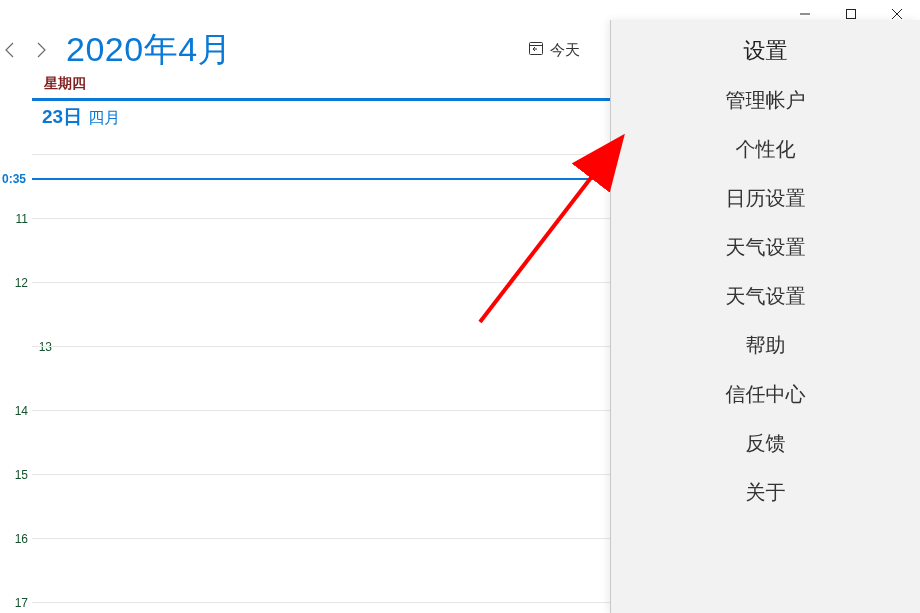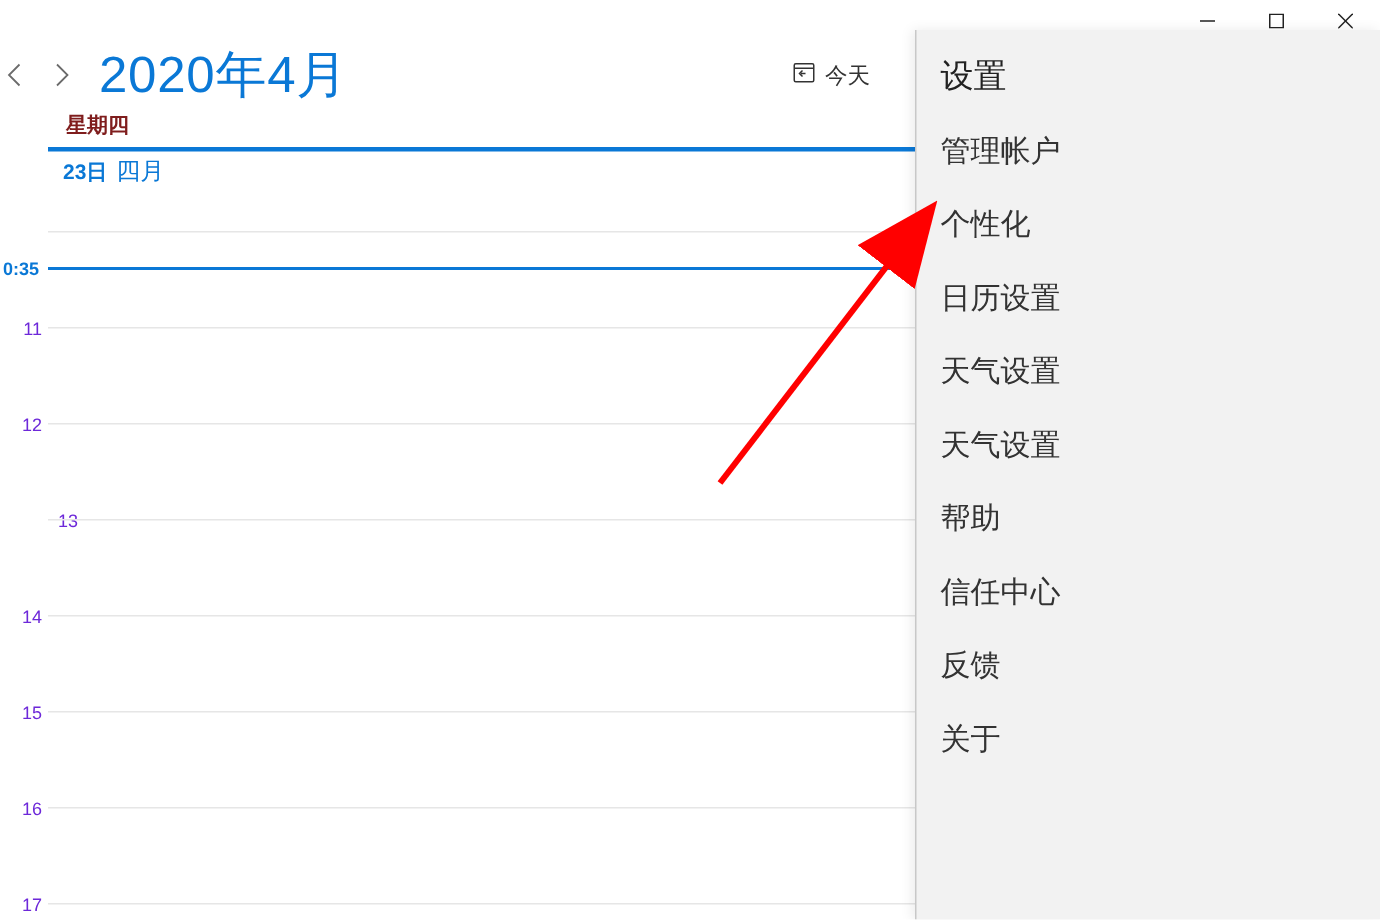--- a/index.html
+++ b/index.html
@@ -19,37 +19,37 @@
     .today-wrap { position: absolute; left: 528px; top: 0; height: 44px; display: flex; align-items: center; gap: 6px; color: #333; }
     .today-wrap .today-label { font-size: 15px; }
 
     
     .dayhdr { position: absolute; top: 75px; left: 32px; right: 0; height: 22px; }
     .dayhdr .wday { font-size: 14px; color: #7f1d1d; font-weight: 600; padding-left: 12px; }
     .dayhdr-rule { position: absolute; top: 98px; left: 32px; right: 0; height: 3px; background: #0a78d6; }
 
     
     .dateinfo { position: absolute; top: 104px; left: 32px; right: 0; height: 36px; display: flex; align-items: baseline; }
-    .dateinfo .day { font-size: 14px; font-weight: 700; color: #0a78d6; padding-left: 10px; }
+    .dateinfo .day { font-size: 19px; font-weight: 700; color: #0a78d6; padding-left: 10px; }
     .dateinfo .mon { font-size: 16px; color: #0a78d6; margin-left: 6px; }
 
     
     .timeline { position: absolute; top: 140px; left: 0; right: 0; bottom: 0; }
     .gutter { position: absolute; top: 0; left: 0; width: 32px; bottom: 0; }
     .grid { position: absolute; top: 0; left: 32px; right: 0; bottom: 0; }
 
-    .hr-label { position: absolute; left: 0; width: 28px; text-align: right; font-size: 12px; color: #6d28d9; }
+    .hr-label { position: absolute; left: 0; width: 28px; text-align: right; font-size: 12px; color: #14532d; }
     .hr-line { position: absolute; left: 0; right: 0; height: 1px; background: #e6e6e6; }
 
     
     .now-bar { position: absolute; left: 0; right: 0; height: 2px; background: #0a78d6; }
     .now-label { position: absolute; left: 0; font-size: 12px; font-weight: 700; color: #0a78d6; background: transparent; padding: 0 2px; }
 
     
-    .settings-panel { position: absolute; top: 20px; right: 0; bottom: 0; width: 310px; background: #f2f2f2; border-left: 1px solid #c8c8c8; box-shadow: -2px 0 8px rgba(0,0,0,0.08); }
+    .settings-panel { position: absolute; top: 20px; right: 0; bottom: 0; width: 310px; background: #f2f2f2; border-left: 1px solid #c8c8c8; box-shadow: -2px 0 8px rgba(0,0,0,0.08); text-align: center; }
     .settings-title { font-size: 22px; font-weight: 400; color: #222; padding: 16px 16px 10px 16px; }
     .settings-item { padding: 11px 16px; font-size: 20px; color: #333; cursor: default; }
 
     
     .arrow-svg { position: absolute; top: 0; left: 0; pointer-events: none; }
   </style>
 </head>
 <body>
 
 <div class="window">

